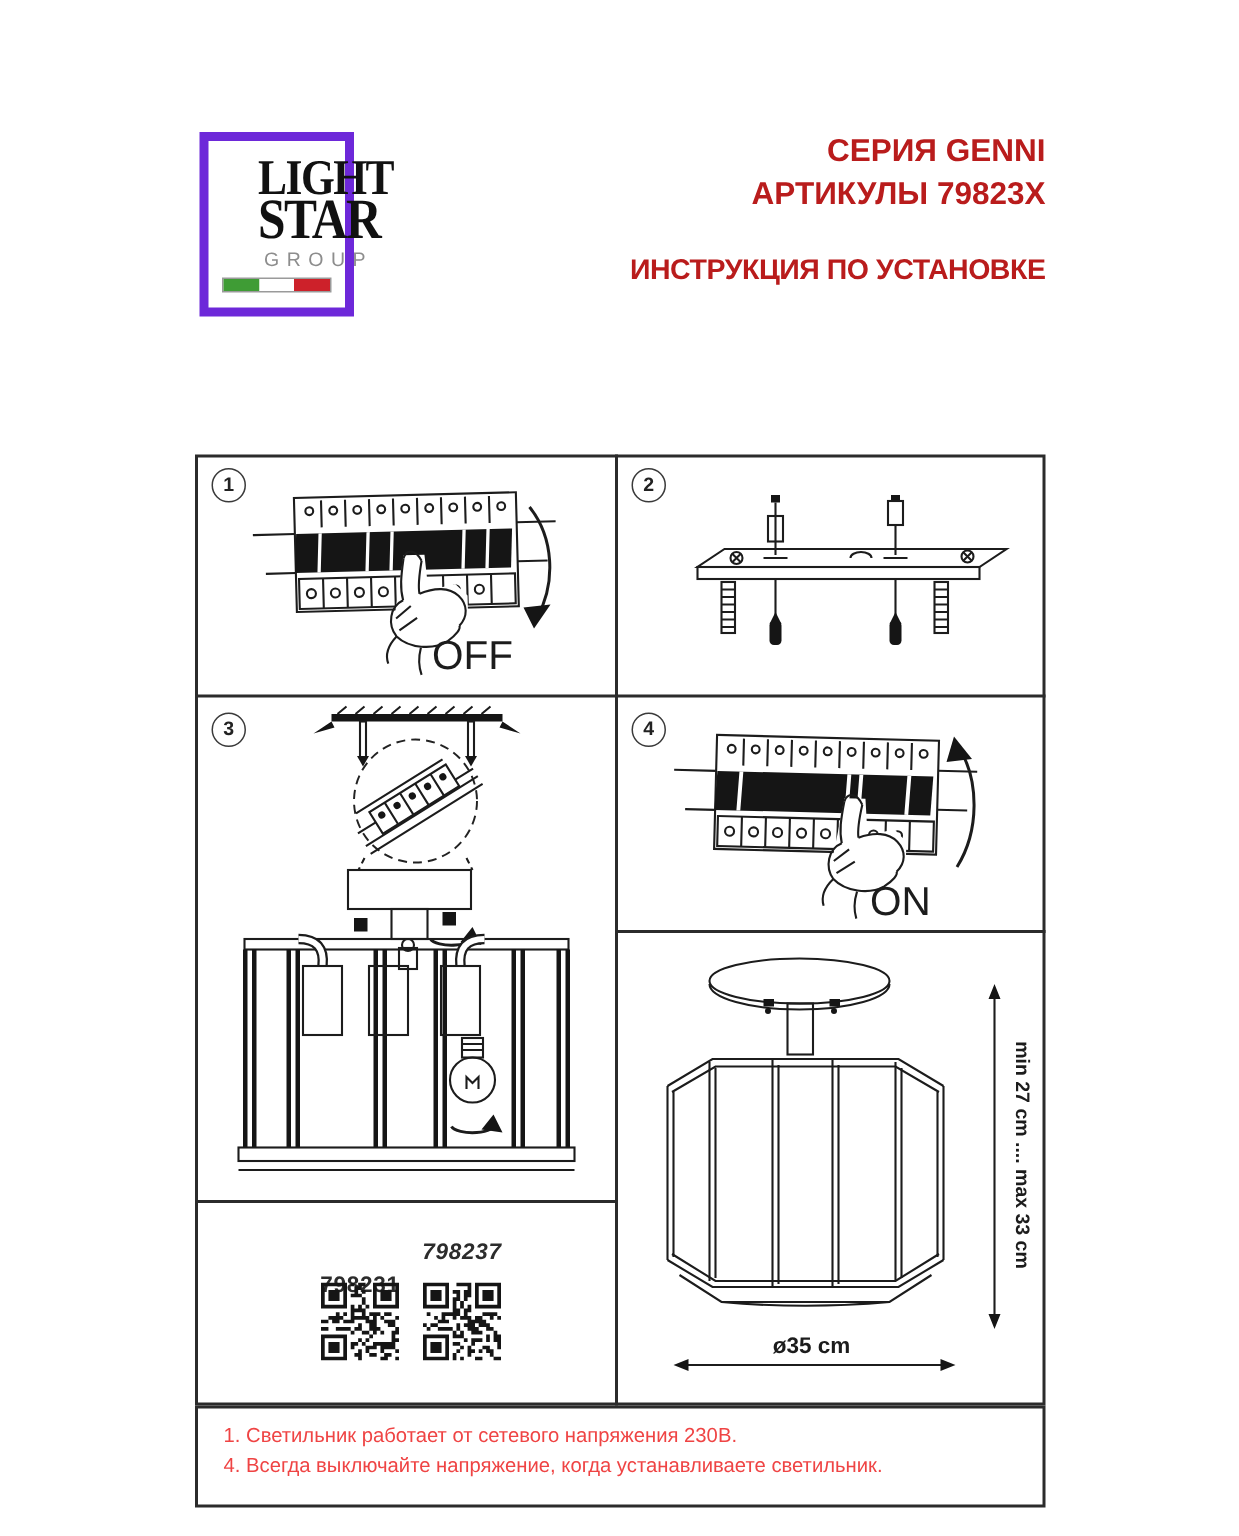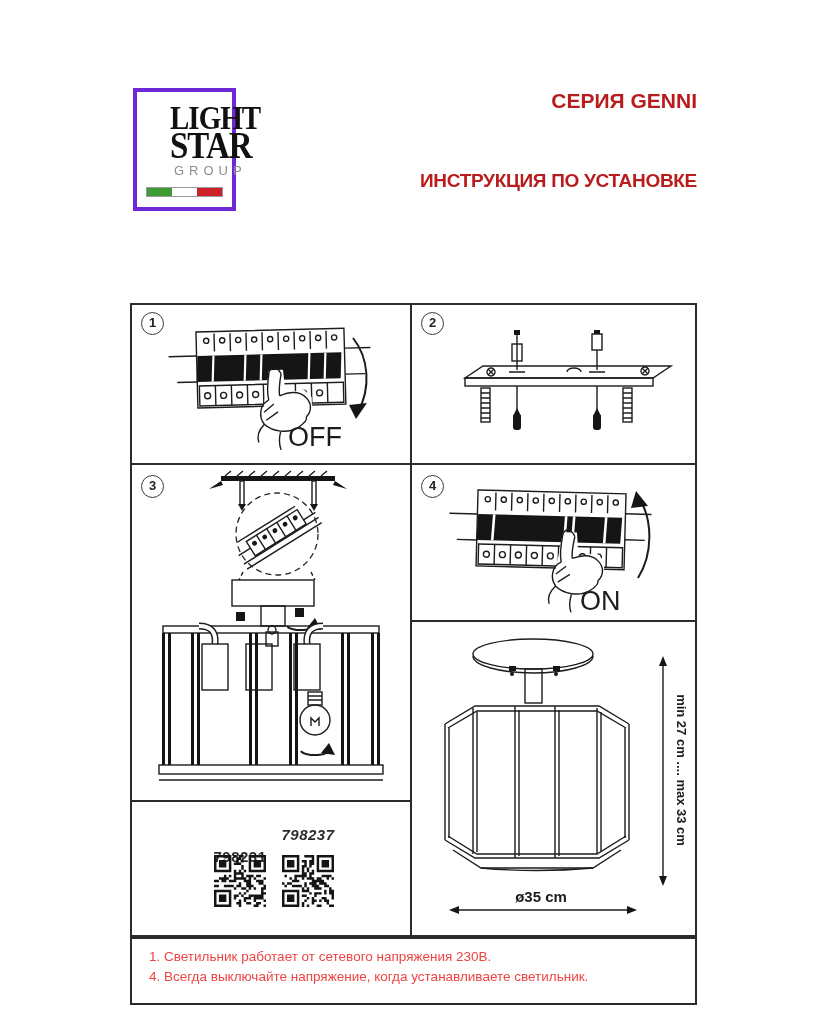--- a/index.html
+++ b/index.html
@@ -4,21 +4,21 @@
 <style>
   html,body{margin:0;padding:0;background:#e8e8e8;}
   .page{
     position:relative;width:826px;height:1024px;background:#ffffff;
     font-family:"Liberation Sans",sans-serif;color:#262626;overflow:hidden;
     margin:0 auto;
   }
   
   .logo-box{
     position:absolute;left:133px;top:88px;width:103px;height:123px;
-    border:4px solid #6d28d9;box-sizing:border-box;text-align:center;padding-left:33px;
+    border:6px solid #6d28d9;box-sizing:border-box;text-align:center;padding-left:33px;
   }
   .logo-light{margin-top:12px;font-family:"Liberation Serif",serif;font-weight:700;
     font-size:29px;line-height:26px;letter-spacing:-1px;color:#111;transform:scaleY(1.15);}
   .logo-star{font-family:"Liberation Serif",serif;font-weight:700;
     font-size:33px;line-height:30px;letter-spacing:-1px;color:#111;transform:scaleY(1.15);}
   .logo-group{margin-top:3px;font-size:13px;letter-spacing:5px;color:#8d8d8d;
     padding-left:4px;}
   .logo-flag{position:absolute;left:9px;right:9px;bottom:10px;height:8px;
     border:1px solid #9a9a9a;display:flex;}
   .logo-flag span{flex:1;height:100%;}
@@ -63,20 +63,21 @@
     <div class="logo-group">GROUP</div>
     <div class="logo-flag">
       <span id="flag-g" style="background: rgb(63, 156, 53);"></span>
         <span id="flag-w" style="background: rgb(255, 255, 255);"></span>
         <span id="flag-r" style="background: rgb(205, 33, 42);"></span>
     </div>
   </div>
 
   <div class="hdr hdr-series">
     <div>СЕРИЯ GENNI</div>
+    <div>АРТИКУЛЫ 79823X</div>
   </div>
   <div class="hdr hdr-instr">
     <div>ИНСТРУКЦИЯ ПО УСТАНОВКЕ</div>
   </div>
 
   <div class="grid-box"></div>
   <div class="v-div"></div>
   <div class="h-div-1"></div>
   <div class="h-div-r"></div>
   <div class="h-div-l"></div>

